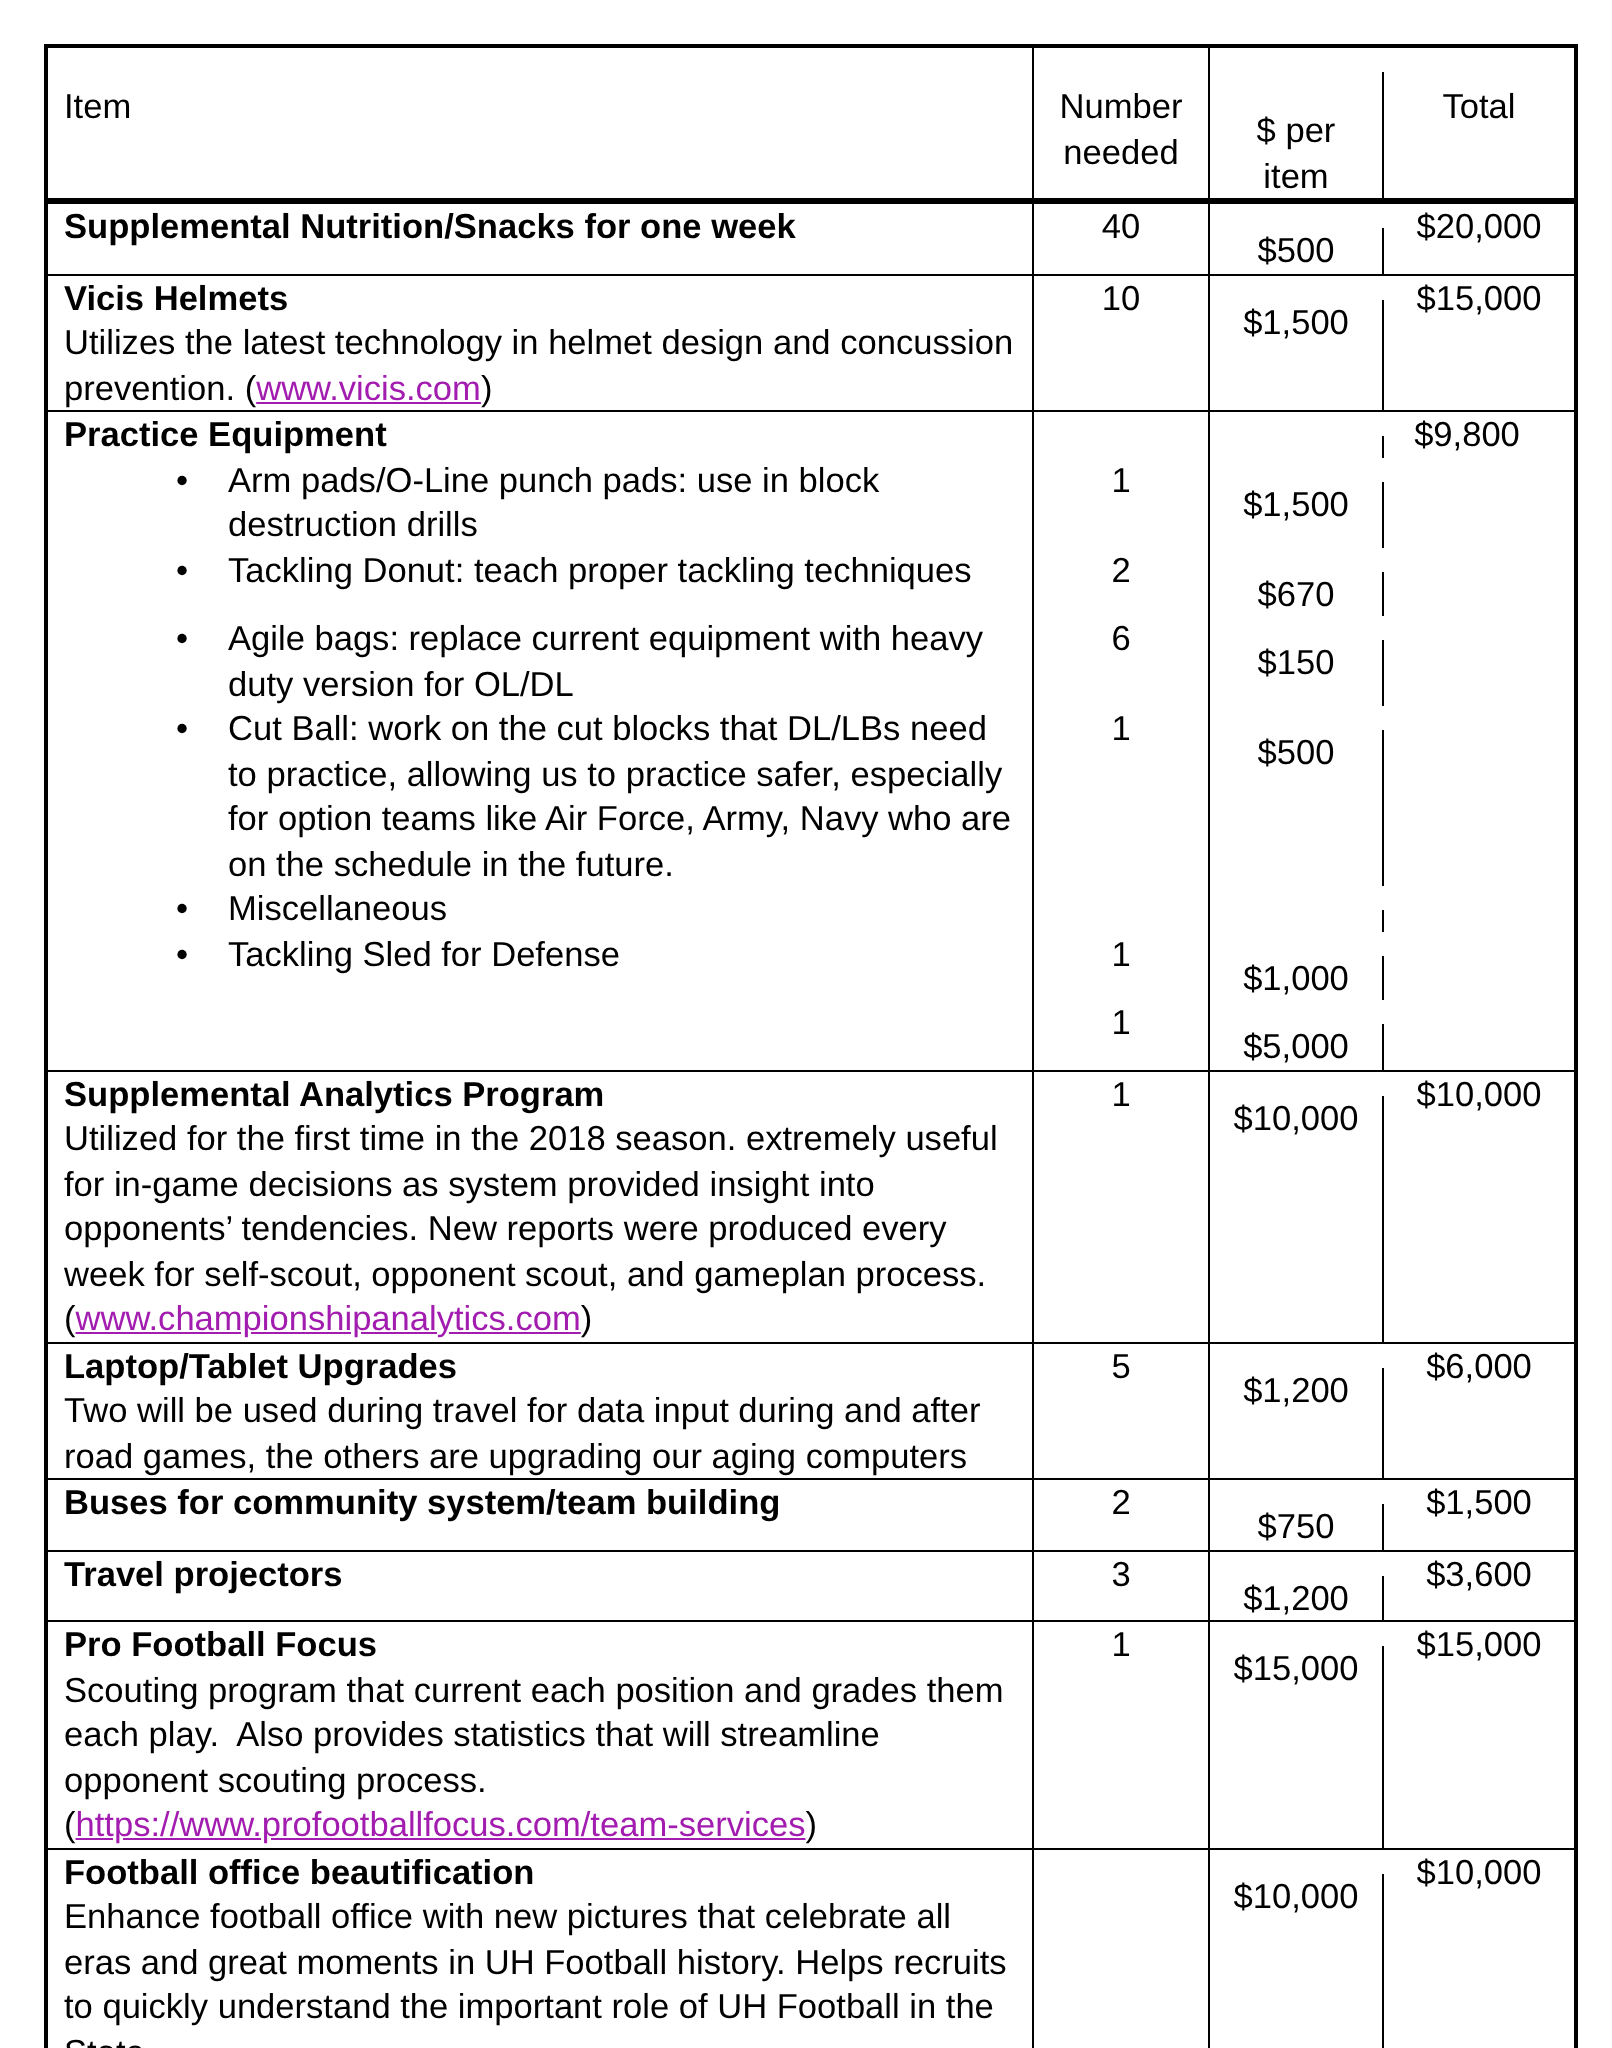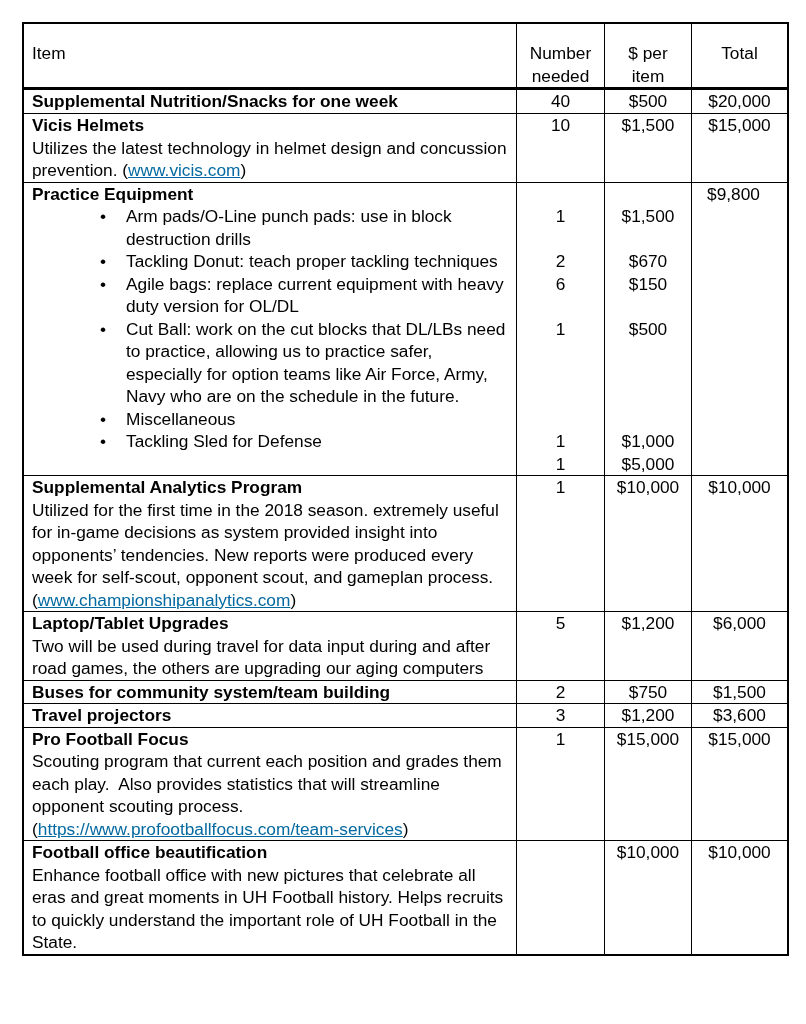--- a/index.html
+++ b/index.html
@@ -26,43 +26,42 @@
   }
 
   
   .thead { display: flex; align-items: stretch; border-bottom: 3px solid #000000; }
   .thead .cell { padding-top: 18px; min-height: 47px; }
 
   
   .cell { flex: none; }
   .c-item  { width: 493px; border-right: 1.6px solid #000000; }
   .c-num   { width: 88px;  border-right: 1.6px solid #000000; text-align: center; }
-  .c-price { width: 87px;  border-right: 1.6px solid #000000; text-align: center; }
+  .c-price { width: 87px;  border-right: 1.6px solid #000000; text-align: center; margin-top: 12px; }
   .c-total { flex: 1 1 auto; text-align: center; }
   .thead .c-item { padding-left: 8px; }
 
   
   .row { display: flex; align-items: stretch; min-height: 23px; }
   .tbody .row + .row { border-top: 1.6px solid #000000; justify-content: flex-end; }
 
   .row-title { font-weight: bold; padding-left: 8px; padding-right: 8px; }
   .desc { padding-left: 8px; padding-right: 8px; white-space: pre-wrap; }
   .linkline { white-space: pre-wrap; }
 
-  a.doc-link { color: #0369a1; text-decoration: underline; cursor: pointer; }
+  a.doc-link { color: #a21caf; text-decoration: underline; cursor: pointer; }
 
   
   .bmain { display: flex; flex-direction: column; width: 656px; flex: none; }
   .srow  { display: flex; align-items: stretch; flex: none; min-height: 22.5px; }
   .bullet {
     position: relative;
     padding-left: 90px; padding-right: 8px;
     min-height: 22.5px;
     white-space: pre-wrap;
-    margin-left: 12px;
   }
   .bullet:not(.empty)::before {
     content: "\2022";
     position: absolute;
     left: 64px; top: 0;
   }
 </style>
 </head>
 <body>
 

